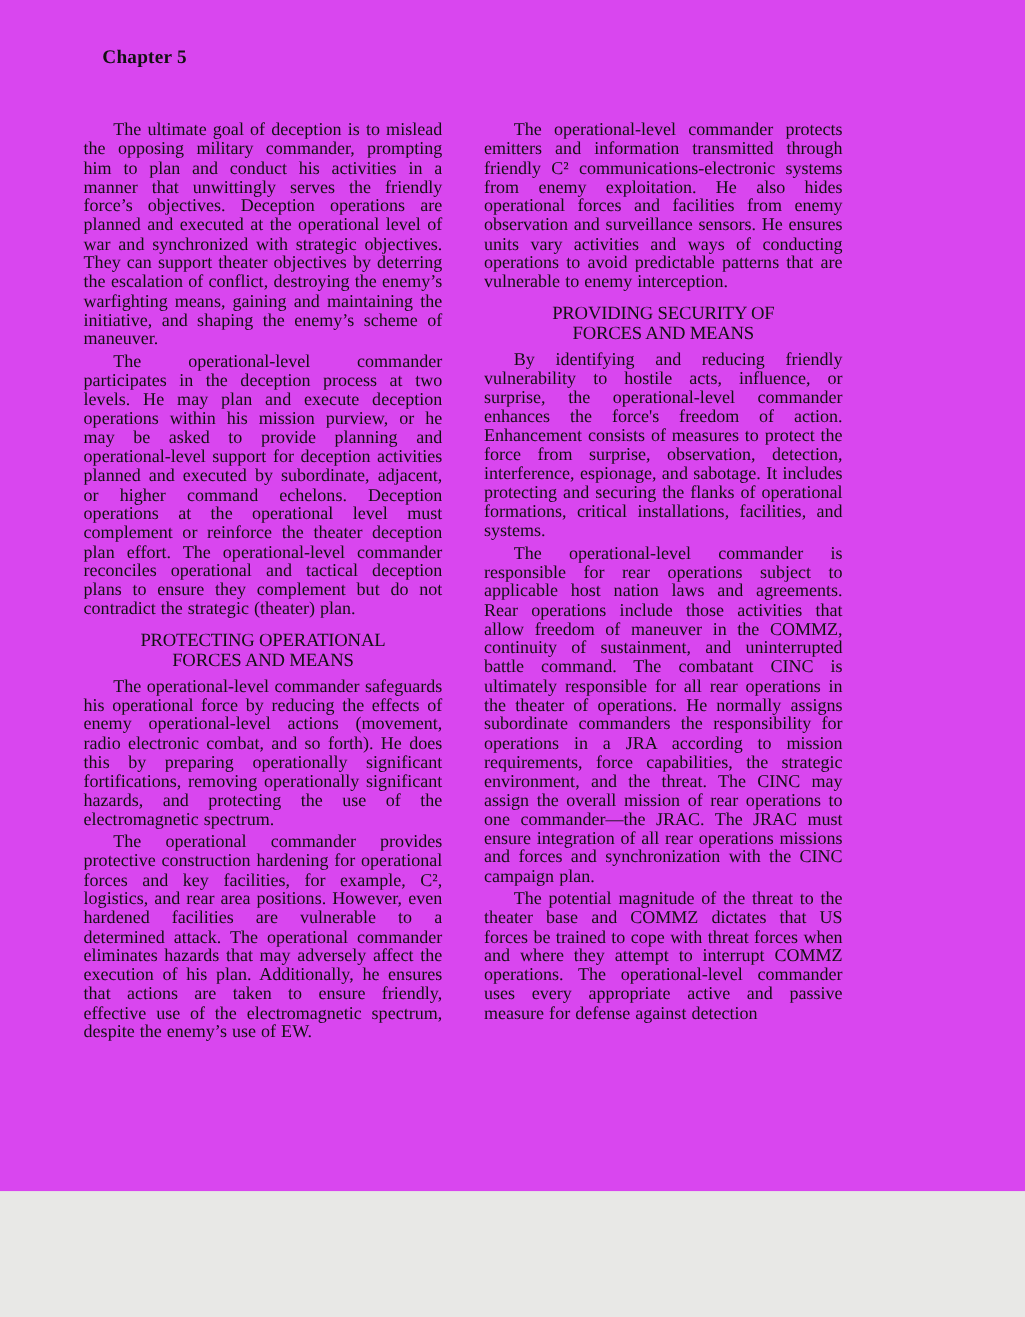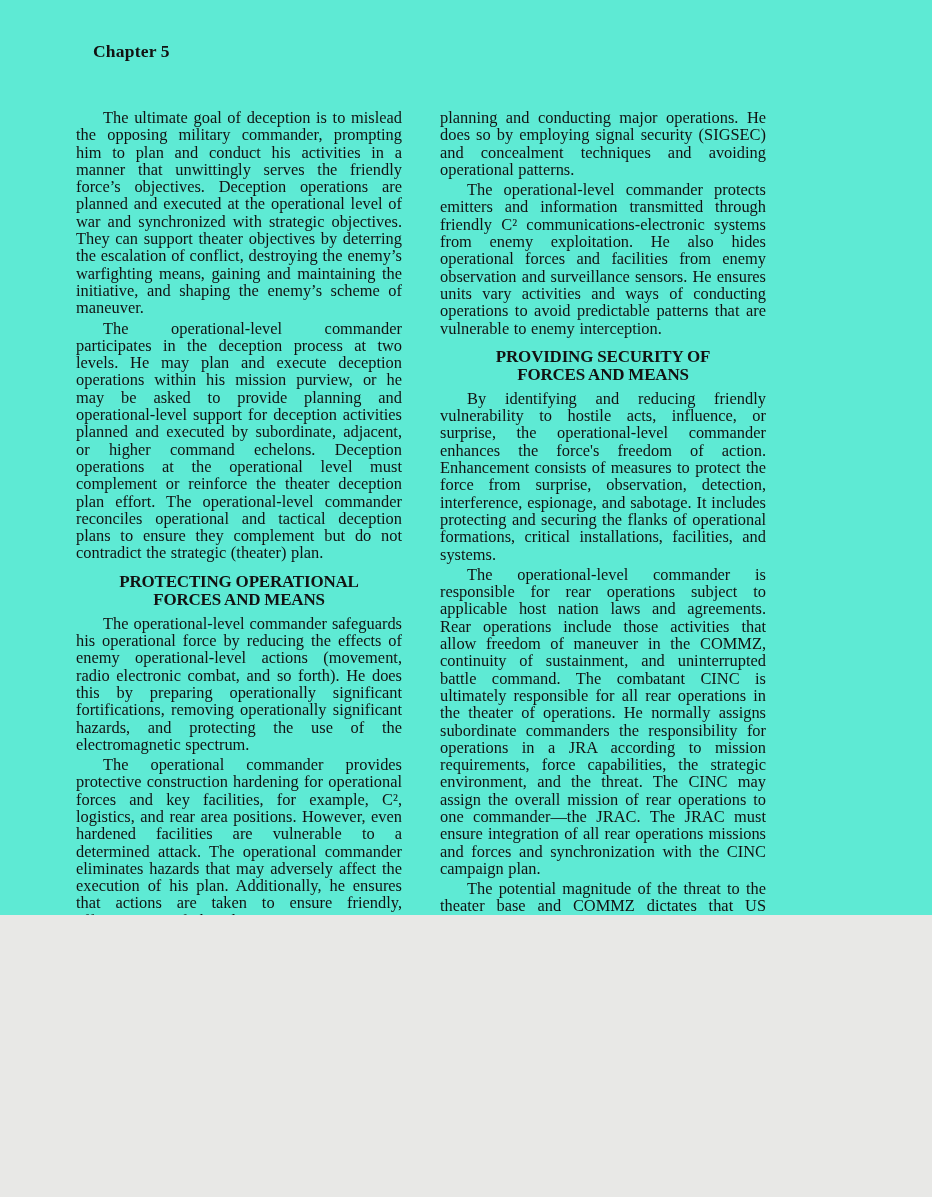--- a/index.html
+++ b/index.html
@@ -3,22 +3,22 @@
 <meta charset="utf-8">
 <style>
   html, body {
     margin: 0;
     padding: 0;
     background: #e8e8e6;
   }
   .page {
     position: relative;
     width: 932px;
-    height: 915px;
-    background: #5eead4;
+    height: 1083px;
+    background: #d946ef;
     font-family: "Liberation Serif", serif;
     color: #121212;
     overflow: hidden;
   }
   .chapter-label {
     position: absolute;
     left: 93px;
     top: 41px;
     font-size: 17.5px;
     font-weight: bold;
@@ -43,21 +43,21 @@
     text-align: justify;
     word-spacing: 0.5px;
   }
   .para.indent {
     text-indent: 27px;
   }
   .section-heading {
     margin: 11px 0 5px 0;
     font-size: 17px;
     line-height: 18.5px;
-    font-weight: bold;
+    font-weight: normal;
     text-align: center;
     white-space: pre-line;
     letter-spacing: -0.2px;
   }
   .page-number {
     position: absolute;
     left: 95px;
     top: 1097px;
     font-size: 15.5px;
     font-weight: bold;
@@ -75,21 +75,20 @@
     <div class="col">
       <p class="para indent">The ultimate goal of deception is to mislead the opposing military commander, prompting him to plan and conduct his activities in a manner that unwittingly serves the friendly force’s objectives. Deception operations are planned and executed at the operational level of war and synchronized with strategic objectives. They can support theater objectives by deterring the escalation of conflict, destroying the enemy’s warfighting means, gaining and maintaining the initiative, and shaping the enemy’s scheme of maneuver.</p>
       <p class="para indent">The operational-level commander participates in the deception process at two levels. He may plan and execute deception operations within his mission purview, or he may be asked to provide planning and operational-level support for deception activities planned and executed by subordinate, adjacent, or higher command echelons. Deception operations at the operational level must complement or reinforce the theater deception plan effort. The operational-level commander reconciles operational and tactical deception plans to ensure they complement but do not contradict the strategic (theater) plan.</p>
       <h2 class="section-heading">PROTECTING OPERATIONAL
 FORCES AND MEANS</h2>
       <p class="para indent">The operational-level commander safeguards his operational force by reducing the effects of enemy operational-level actions (movement, radio electronic combat, and so forth). He does this by preparing operationally significant fortifications, removing operationally significant hazards, and protecting the use of the electromagnetic spectrum.</p>
       <p class="para indent">The operational commander provides protective construction hardening for operational forces and key facilities, for example, C², logistics, and rear area positions. However, even hardened facilities are vulnerable to a determined attack. The operational commander eliminates hazards that may adversely affect the execution of his plan. Additionally, he ensures that actions are taken to ensure friendly, effective use of the electromagnetic spectrum, despite the enemy’s use of EW.</p>
     </div>
 
     <div class="col">
-      <p class="para">planning and conducting major operations. He does so by employing signal security (SIGSEC) and concealment techniques and avoiding operational patterns.</p>
       <p class="para indent">The operational-level commander protects emitters and information transmitted through friendly C² communications-electronic systems from enemy exploitation. He also hides operational forces and facilities from enemy observation and surveillance sensors. He ensures units vary activities and ways of conducting operations to avoid predictable patterns that are vulnerable to enemy interception.</p>
       <h2 class="section-heading">PROVIDING SECURITY OF
 FORCES AND MEANS</h2>
       <p class="para indent">By identifying and reducing friendly vulnerability to hostile acts, influence, or surprise, the operational-level commander enhances the force's freedom of action. Enhancement consists of measures to protect the force from surprise, observation, detection, interference, espionage, and sabotage. It includes protecting and securing the flanks of operational formations, critical installations, facilities, and systems.</p>
       <p class="para indent">The operational-level commander is responsible for rear operations subject to applicable host nation laws and agreements. Rear operations include those activities that allow freedom of maneuver in the COMMZ, continuity of sustainment, and uninterrupted battle command. The combatant CINC is ultimately responsible for all rear operations in the theater of operations. He normally assigns subordinate commanders the responsibility for operations in a JRA according to mission requirements, force capabilities, the strategic environment, and the threat. The CINC may assign the overall mission of rear operations to one commander—the JRAC. The JRAC must ensure integration of all rear operations missions and forces and synchronization with the CINC campaign plan.</p>
       <p class="para indent">The potential magnitude of the threat to the theater base and COMMZ dictates that US forces be trained to cope with threat forces when and where they attempt to interrupt COMMZ operations. The operational-level commander uses every appropriate active and passive measure for defense against detection</p>
     </div>
 
   </div>
 

